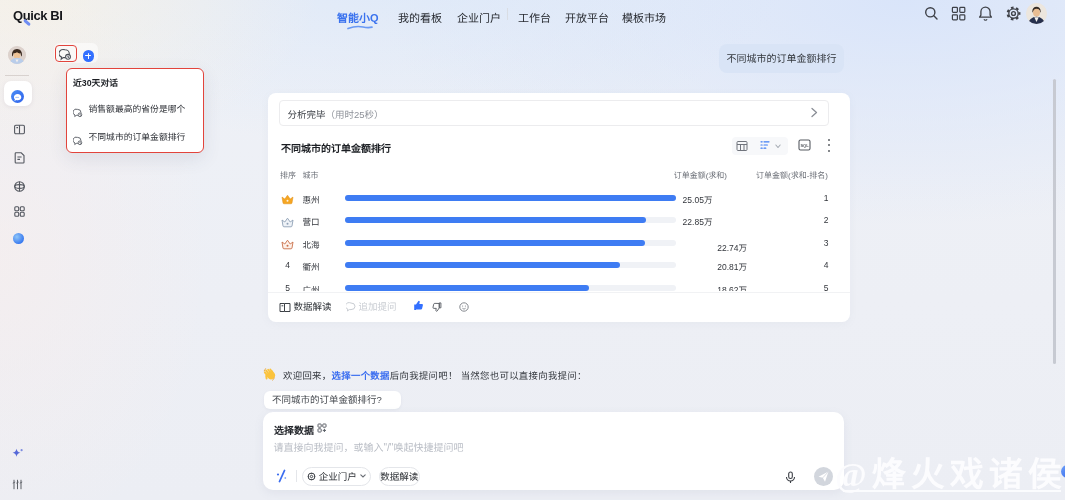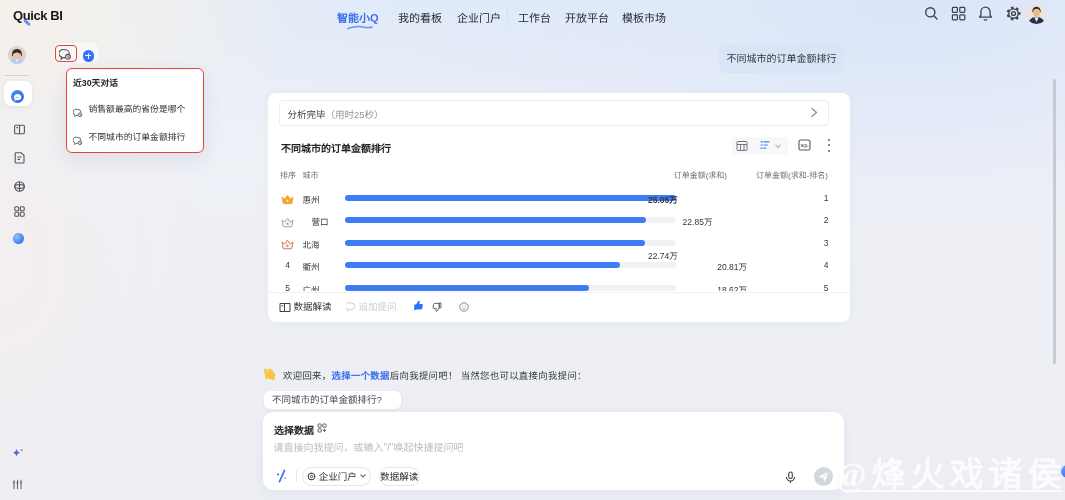--- a/index.html
+++ b/index.html
@@ -231,41 +231,41 @@
     <div class="abs th" style="left:440px;width:120px;text-align:right;">订单金额(求和-排名)</div>
     <div class="abs" id="tablerows" style="left:0;top:94px;width:582px;height:103.5px;overflow:hidden;">
       <div class="abs" style="left:12.5px;top:4.0px;width:13px;height:11px;"><svg width="13" height="11" viewBox="0 0 13 11">
           <path d="M1 3 L3.8 5 L6.5 1.2 L9.2 5 L12 3 L11 9 a1 1 0 0 1 -1 .8 H3 a1 1 0 0 1 -1 -.8 Z" fill="#f5a623" stroke="#e08c12" stroke-width="0.5"></path>
           <circle cx="6.5" cy="6.8" r="1" fill="#fff" opacity="0.85"></circle>
         </svg></div>
       <div class="abs td" style="left:34.5px;top:5.5px;">惠州</div>
       <div class="abs bar-track" style="top:7.5px;">
         <div class="bar-fill" style="width:331px;"></div>
       </div>
-      <div class="abs td" style="left:380px;top:5.5px;width:99px;text-align:left;font-weight:bold;">25.05万</div>
+      <div class="abs td" style="left:380px;top:5.5px;width:99px;text-align:center;">25.05万</div>
       <div class="abs td" style="left:480px;top:5.5px;width:80.5px;text-align:right;">1</div>
       <div class="abs" style="left:12.5px;top:26.5px;width:13px;height:11px;"><svg width="13" height="11" viewBox="0 0 13 11">
           <path d="M1 3 L3.8 5 L6.5 1.2 L9.2 5 L12 3 L11 9 a1 1 0 0 1 -1 .8 H3 a1 1 0 0 1 -1 -.8 Z" fill="#eef2f7" stroke="#8fa0b5" stroke-width="0.9"></path>
           <circle cx="6.5" cy="6.8" r="1" fill="#8fa0b5"></circle>
         </svg></div>
-      <div class="abs td" style="left:34.5px;top:28px;margin-left:9px;">营口</div>
+      <div class="abs td" style="left:34.5px;top:28px;">营口</div>
       <div class="abs bar-track" style="top:30px;">
         <div class="bar-fill" style="width:300.5px;"></div>
       </div>
       <div class="abs td" style="left:380px;top:28px;width:99px;text-align:center;">22.85万</div>
       <div class="abs td" style="left:480px;top:28px;width:80.5px;text-align:right;">2</div>
       <div class="abs" style="left:12.5px;top:49.0px;width:13px;height:11px;"><svg width="13" height="11" viewBox="0 0 13 11">
           <path d="M1 3 L3.8 5 L6.5 1.2 L9.2 5 L12 3 L11 9 a1 1 0 0 1 -1 .8 H3 a1 1 0 0 1 -1 -.8 Z" fill="#fdf0e8" stroke="#c96f4a" stroke-width="0.9"></path>
           <circle cx="6.5" cy="6.8" r="1" fill="#c96f4a"></circle>
         </svg></div>
       <div class="abs td" style="left:34.5px;top:50.5px;">北海</div>
       <div class="abs bar-track" style="top:52.5px;">
         <div class="bar-fill" style="width:299.5px;"></div>
       </div>
-      <div class="abs td" style="left:380px;top:62px;width:99px;text-align:left;">22.74万</div>
+      <div class="abs td" style="left:380px;top:54px;width:99px;text-align:right;">22.74万</div>
       <div class="abs td" style="left:480px;top:50.5px;width:80.5px;text-align:right;">3</div>
       <div class="abs td" style="left:13px;top:73px;width:13px;text-align:center;">4</div>
       <div class="abs td" style="left:34.5px;top:73px;">衢州</div>
       <div class="abs bar-track" style="top:75px;">
         <div class="bar-fill" style="width:274.5px;"></div>
       </div>
       <div class="abs td" style="left:380px;top:73px;width:99px;text-align:right;">20.81万</div>
       <div class="abs td" style="left:480px;top:73px;width:80.5px;text-align:right;">4</div>
       <div class="abs td" style="left:13px;top:95.5px;width:13px;text-align:center;">5</div>
       <div class="abs td" style="left:34.5px;top:95.5px;">广州</div>

